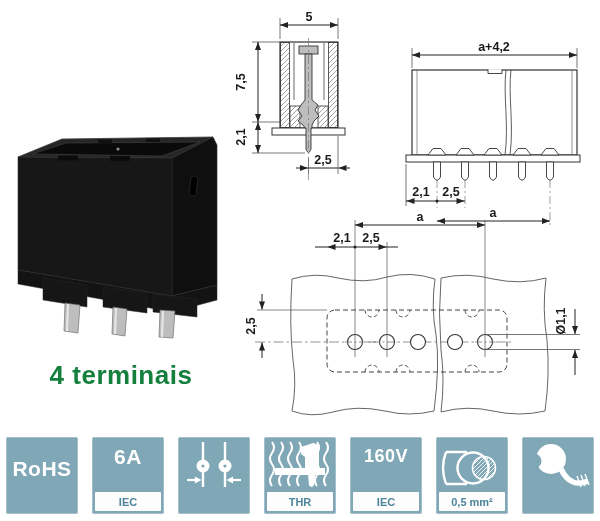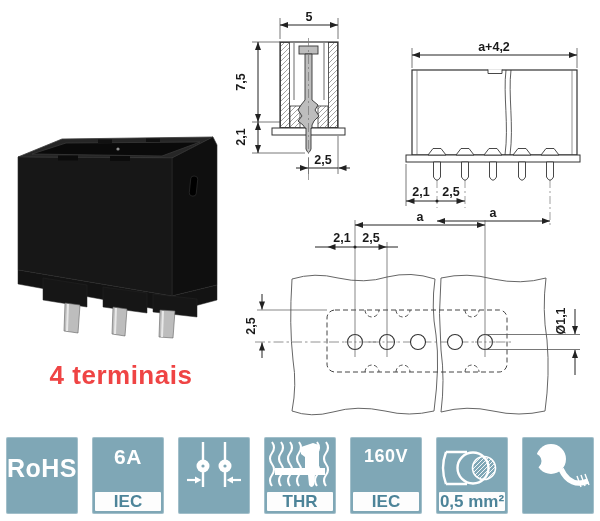--- a/index.html
+++ b/index.html
@@ -4,32 +4,32 @@
 <style>
   html,body{margin:0;padding:0;background:#fff;}
   .canvas{position:relative;width:600px;height:521px;background:#fff;overflow:hidden;
           font-family:"Liberation Sans",sans-serif;}
   .abs{position:absolute;}
   
   .dim{font-family:"Liberation Sans",sans-serif;font-weight:bold;font-size:12.5px;
        fill:#1a1a1a;text-anchor:middle;}
   
   .caption{position:absolute;left:30px;top:360px;width:182px;text-align:center;
-           font-size:26px;font-weight:bold;color:#ef4444;letter-spacing:0.5px;}
+           font-size:26px;font-weight:bold;color:#15803d;letter-spacing:0.5px;}
   
   .badges{position:absolute;left:6px;top:437px;display:flex;gap:14px;}
   .badge{position:relative;width:72px;height:77px;background:var(--color-badge,#7FA7B6);
          border-radius:2px;box-shadow:inset 0 0 0 1px rgba(255,255,255,.28);}
   .badge-big{position:absolute;left:0;right:0;top:0;height:39px;display:flex;
              align-items:center;justify-content:center;color:#fff;font-weight:bold;
              font-size:21px;letter-spacing:0.5px;}
-  .badge-big.full{height:63px;font-size:25px;}
+  .badge-big.full{height:63px;font-size:21px;}
   .badge-big.v{font-size:18px;}
   .badge-sub{position:absolute;left:3px;right:3px;bottom:3px;height:19px;background:#fdfdfd;
-             color:var(--color-badge_sub,#4D8499);font-size:17px;font-weight:600;
+             color:var(--color-badge_sub,#4D8499);font-size:11px;font-weight:600;
              display:flex;align-items:center;justify-content:center;border-radius:1px;}
   .badge-icon{position:absolute;left:3px;top:2px;}
 </style>
 </head>
 <body>
 
 <div class="canvas">
 
 
   <div class="abs" style="left:10px;top:100px;">

